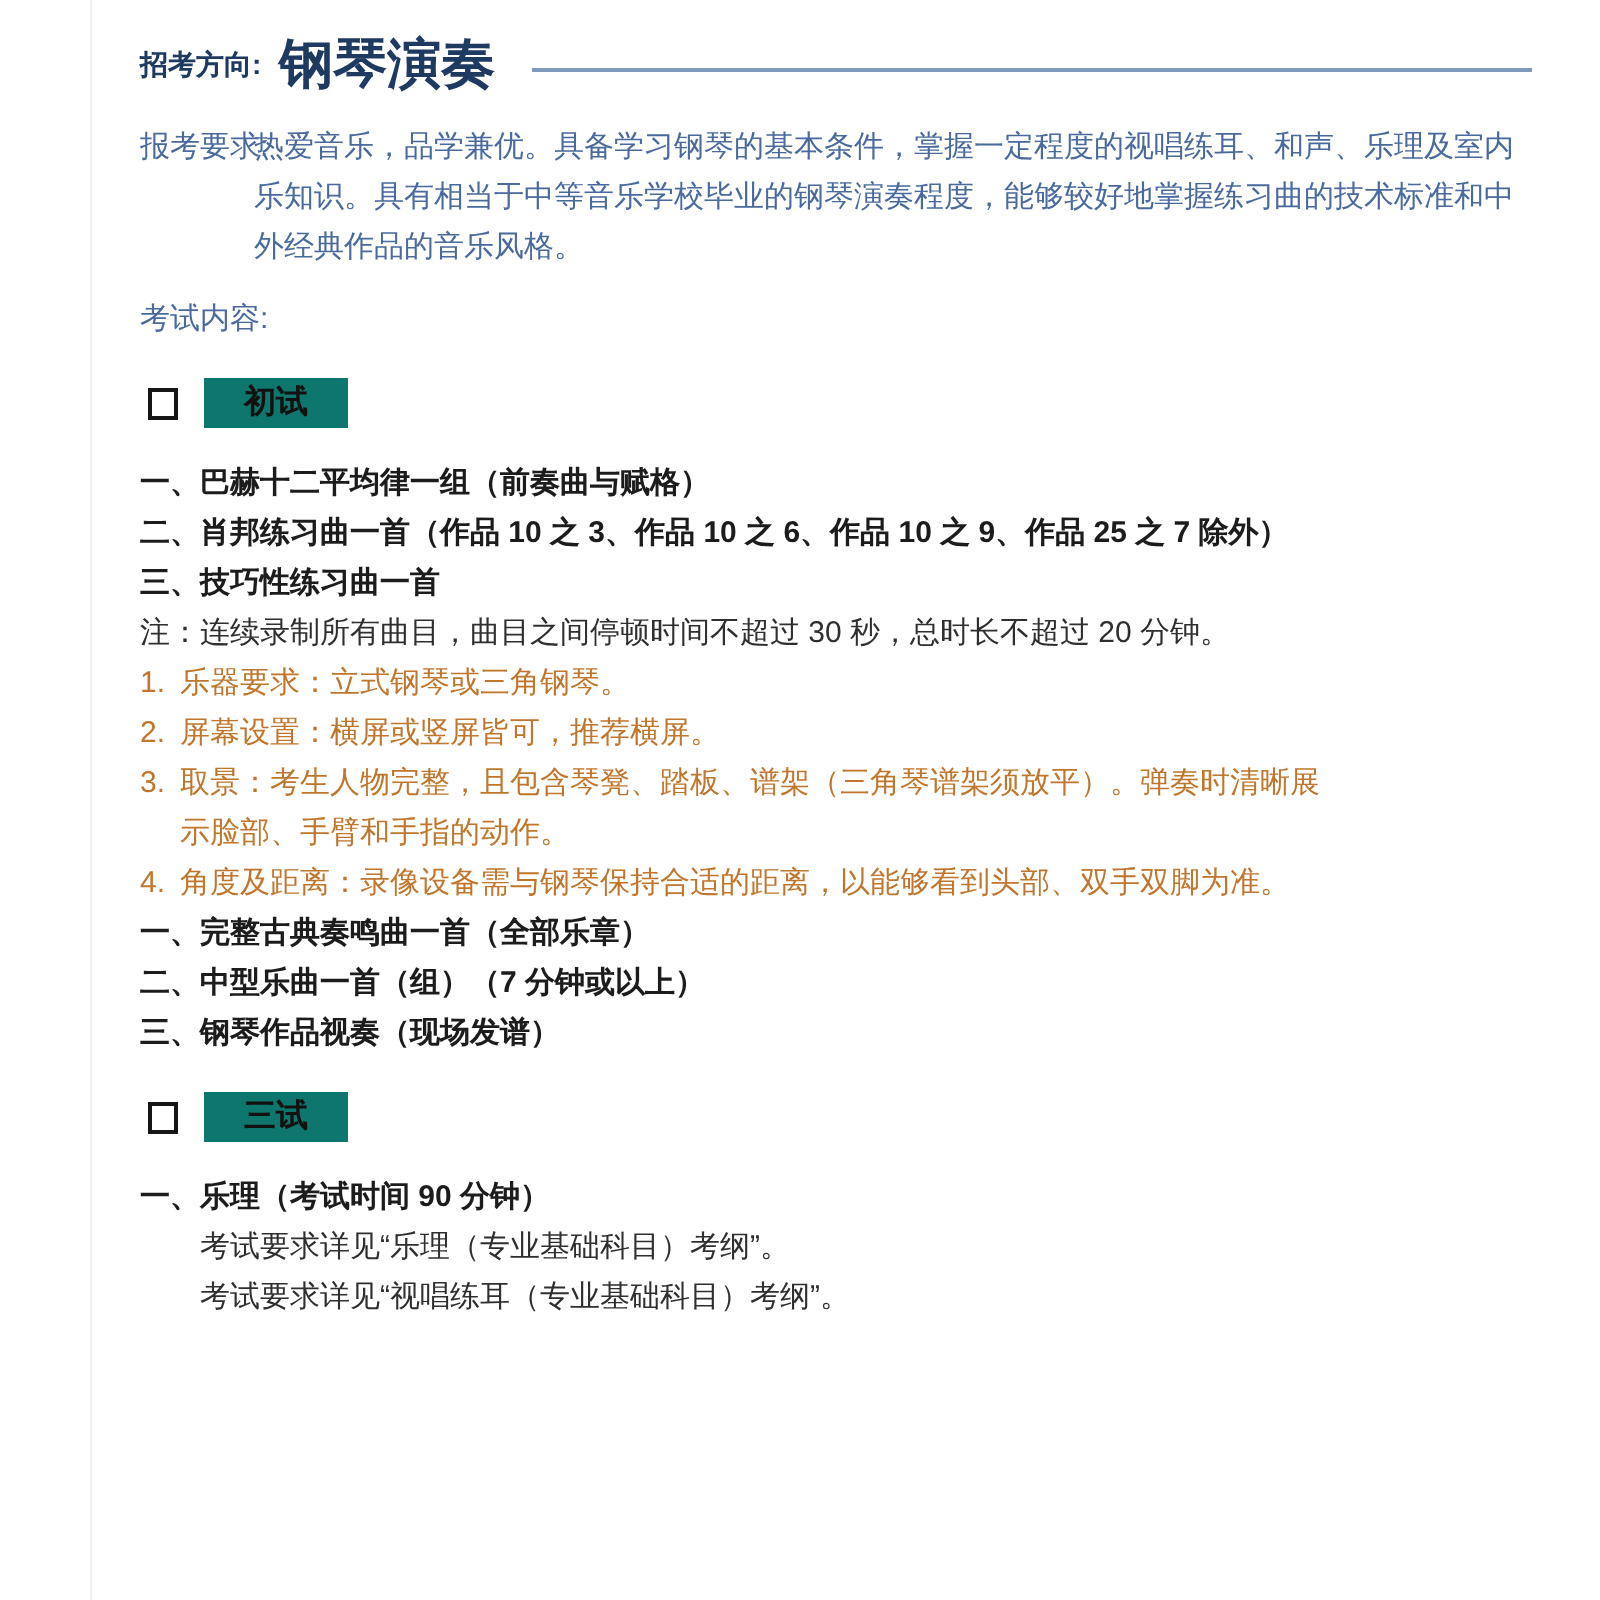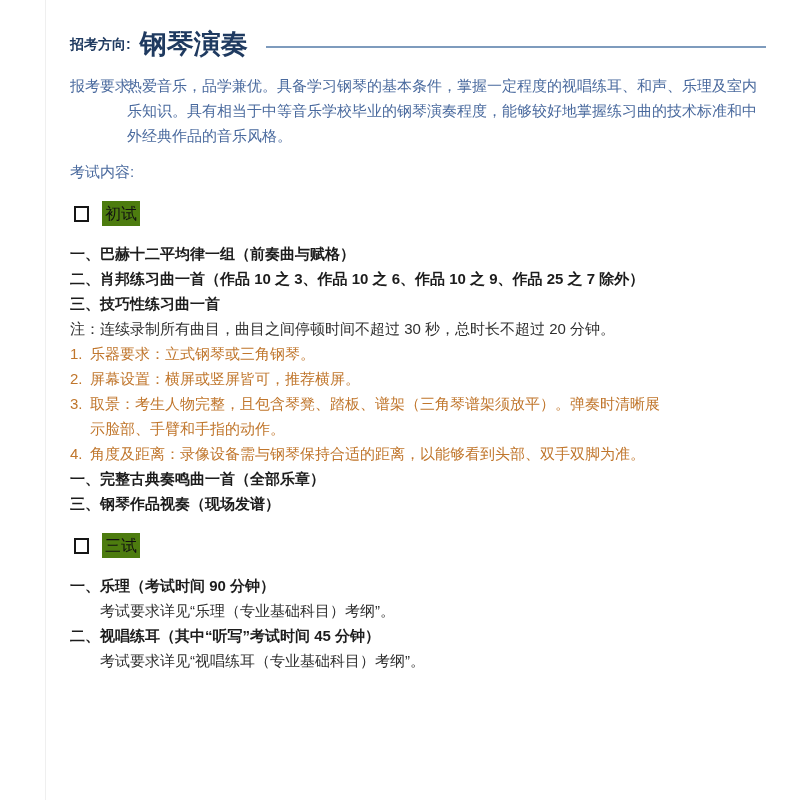--- a/index.html
+++ b/index.html
@@ -5,35 +5,35 @@
   html,body { margin:0; padding:0; background:#ffffff; }
   body { font-family:"Liberation Sans","DejaVu Sans",sans-serif; }
   .page {
     position:relative; width:800px; height:800px; box-sizing:border-box;
     background:#ffffff; padding:16px 34px 0 70px; overflow:hidden;
     color:#2f2f2f; font-size:15px; line-height:25px;
   }
   .edge-line { position:absolute; left:45px; top:0; bottom:0; width:1px; background:#efefef; }
 
   
-  .doc-header { display:flex; align-items:center; margin:16px 0 16px 0; }
+  .doc-header { display:flex; align-items:center; margin:4px 0 16px 0; }
   .hdr-label { font-size:14px; font-weight:700; color:#1f3a60; white-space:nowrap; }
   .hdr-title { font-size:27px; font-weight:700; color:#1f3a60; margin-left:9px; white-space:nowrap; }
   .hdr-rule { width:512px; height:2px; background:#7e9bbd; margin-left:18px; margin-top:4px; }
 
   
   .req-row { display:flex; color:#4a6a9e; margin-bottom:11px; }
   .req-label { flex:none; width:57px; white-space:nowrap; }
   .req-text { width:638px; }
   .content-label { color:#4a6a9e; margin-bottom:12px; }
 
   
   .section-hdr { display:flex; align-items:center; margin:17px 0 15px 4px; }
   .sq-bullet { flex:none; width:11px; height:12px; border:2px solid #161616; display:inline-block; }
-  .section-title { font-size:16px; font-weight:400; color:#111; background:#4d7c0f; padding:0 3px; margin-left:13px; }
+  .section-title { font-size:16px; font-weight:700; color:#111; background:#0f766e; padding:0 20px; margin-left:13px; }
 
   .exam-item { font-weight:700; color:#1c1c1c; }
   .detail-para { text-indent:2em; width:696px; color:#2f2f2f; }
   .note-line { color:#2f2f2f; }
 
   
   .film-row { display:flex; color:#c0762c; }
   .film-label { flex:none; width:82px; white-space:nowrap; }
   .film-list { width:596px; }
   .film-item { display:flex; }
@@ -87,24 +87,24 @@
         <span class="film-text">取景：考生人物完整，且包含琴凳、踏板、谱架（三角琴谱架须放平）。弹奏时清晰展示脸部、手臂和手指的动作。</span>
       </span>
       <span class="film-item">
         <span class="film-num">4.</span>
         <span class="film-text">角度及距离：录像设备需与钢琴保持合适的距离，以能够看到头部、双手双脚为准。</span>
       </span>
     </span>
   </div>
 
   <div class="exam-item">一、完整古典奏鸣曲一首（全部乐章）</div>
+  <div class="exam-item">二、中型乐曲一首（组）（7 分钟或以上）</div>
   <div class="exam-item">三、钢琴作品视奏（现场发谱）</div>
 
   <div class="section-hdr">
     <span class="sq-bullet"></span>
     <span class="section-title">三试</span>
   </div>
   <div class="subject-hdr">一、乐理（考试时间 90 分钟）</div>
   <div class="subject-sub">考试要求详见“乐理（专业基础科目）考纲”。</div>
-  <div class="subject-hdr">二、视唱练耳（其中“听写”考试时间 45 分钟）</div>
   <div class="subject-sub">考试要求详见“视唱练耳（专业基础科目）考纲”。</div>
 
 </div>
 
 </body></html>

